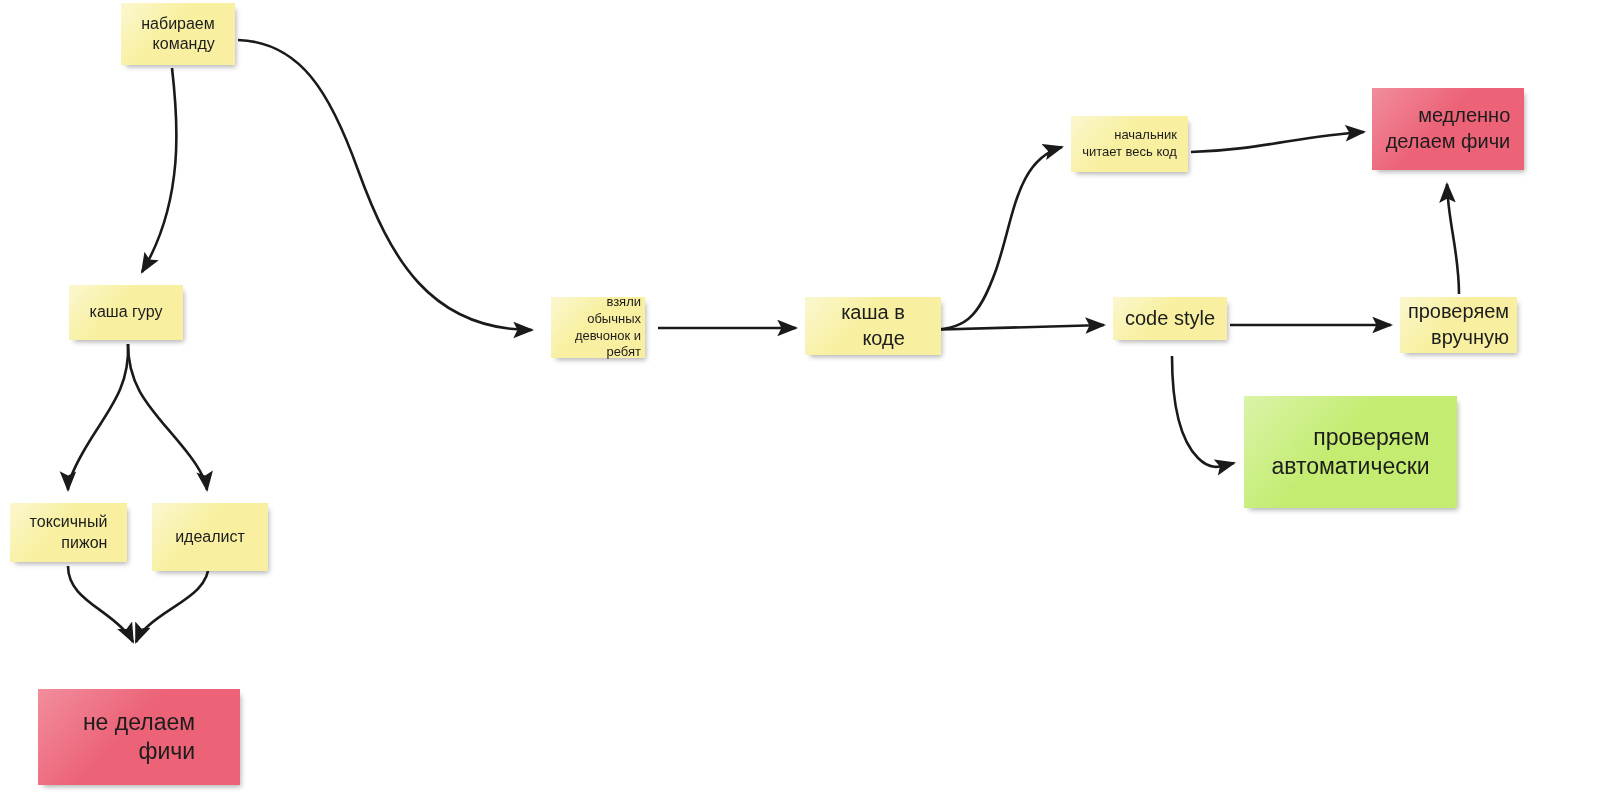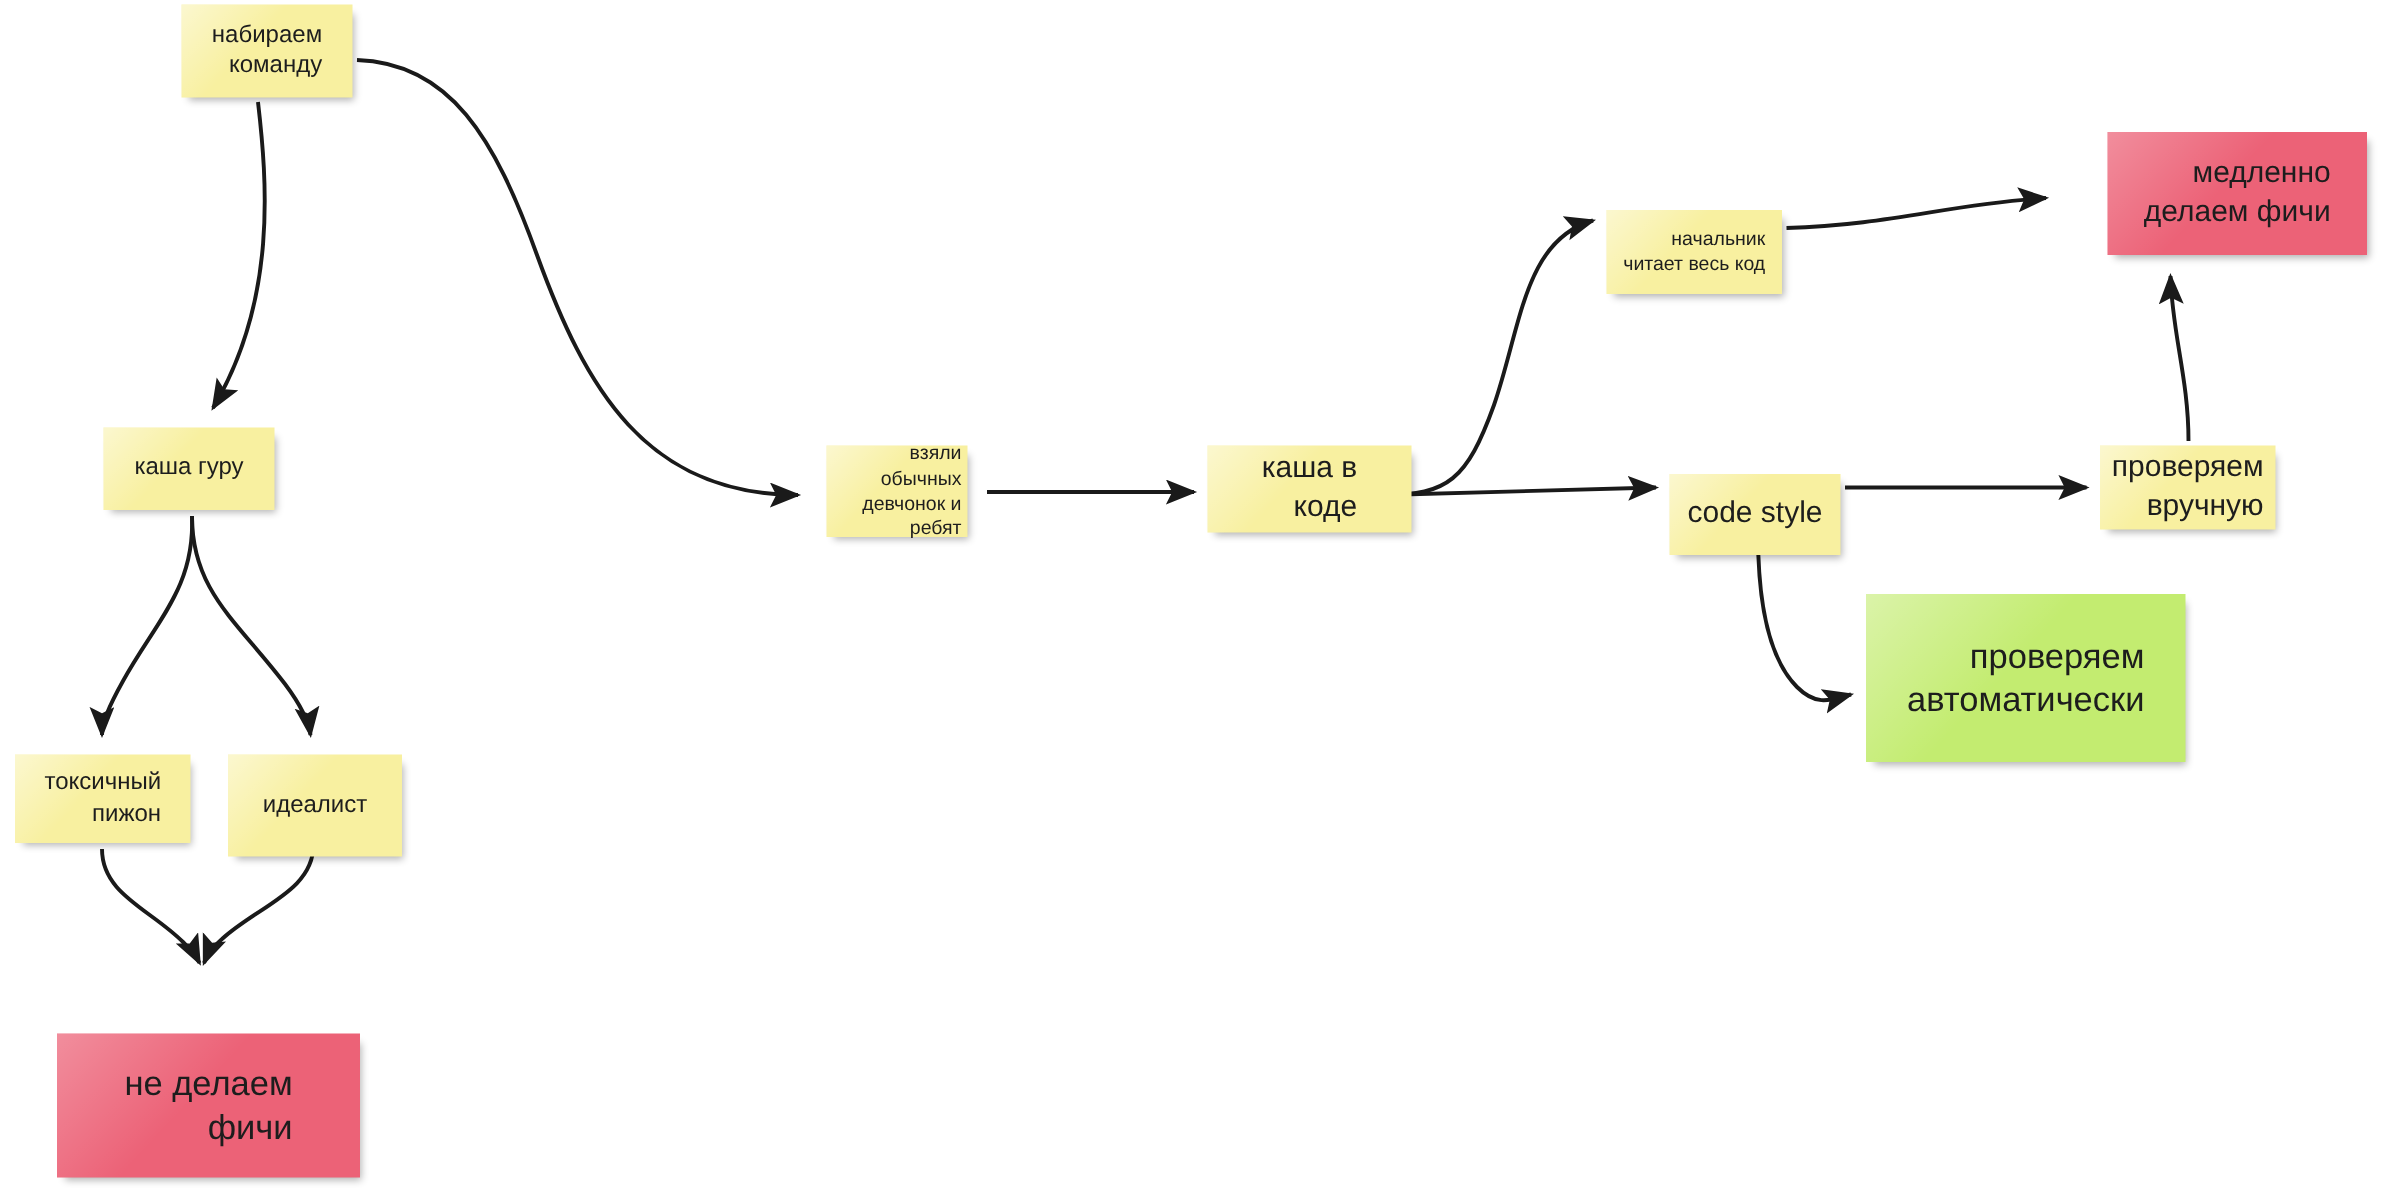--- a/index.html
+++ b/index.html
@@ -91,24 +91,24 @@
       <div class="node n-yellow fs-md" style="left: 10px; top: 503px; width: 117px; height: 59px;"><span>токсичный
 пижон</span></div>
       <div class="node n-yellow fs-md" style="left: 152px; top: 503px; width: 116px; height: 68px;"><span>идеалист</span></div>
       <div class="node n-red fs-xl" style="left: 38px; top: 649px; width: 202px; height: 96px; margin-top: 40px;"><span>не делаем
 фичи</span></div>
       <div class="node n-yellow fs-sm" style="left: 551px; top: 297px; width: 94px; height: 61px;"><span>взяли обычных
 девчонок и
 ребят</span></div>
       <div class="node n-yellow fs-lg" style="left: 805px; top: 297px; width: 136px; height: 58px;"><span>каша в
 коде</span></div>
-      <div class="node n-yellow fs-sm" style="left: 1071px; top: 116px; width: 117px; height: 56px; margin-top: 24px;"><span>начальник
+      <div class="node n-yellow fs-sm" style="left: 1071px; top: 116px; width: 117px; height: 56px;"><span>начальник
 читает весь код</span></div>
-      <div class="node n-red fs-lg" style="left: 1372px; top: 88px; width: 173px; height: 82px; margin-left: 33px;"><span>медленно
+      <div class="node n-red fs-lg" style="left: 1372px; top: 88px; width: 152px; height: 82px;"><span>медленно
 делаем фичи</span></div>
-      <div class="node n-yellow fs-lg" style="left: 1113px; top: 297px; width: 114px; height: 54px; margin-top: 19px;"><span>code style</span></div>
+      <div class="node n-yellow fs-lg" style="left: 1113px; top: 297px; width: 114px; height: 43px;"><span>code style</span></div>
       <div class="node n-yellow fs-lg" style="left: 1400px; top: 297px; width: 117px; height: 56px;"><span>проверяем
 вручную</span></div>
       <div class="node n-green fs-xl" style="left: 1244px; top: 396px; width: 213px; height: 112px;"><span>проверяем
 автоматически</span></div>
     </div>
 
 </div>
 
 </body></html>

